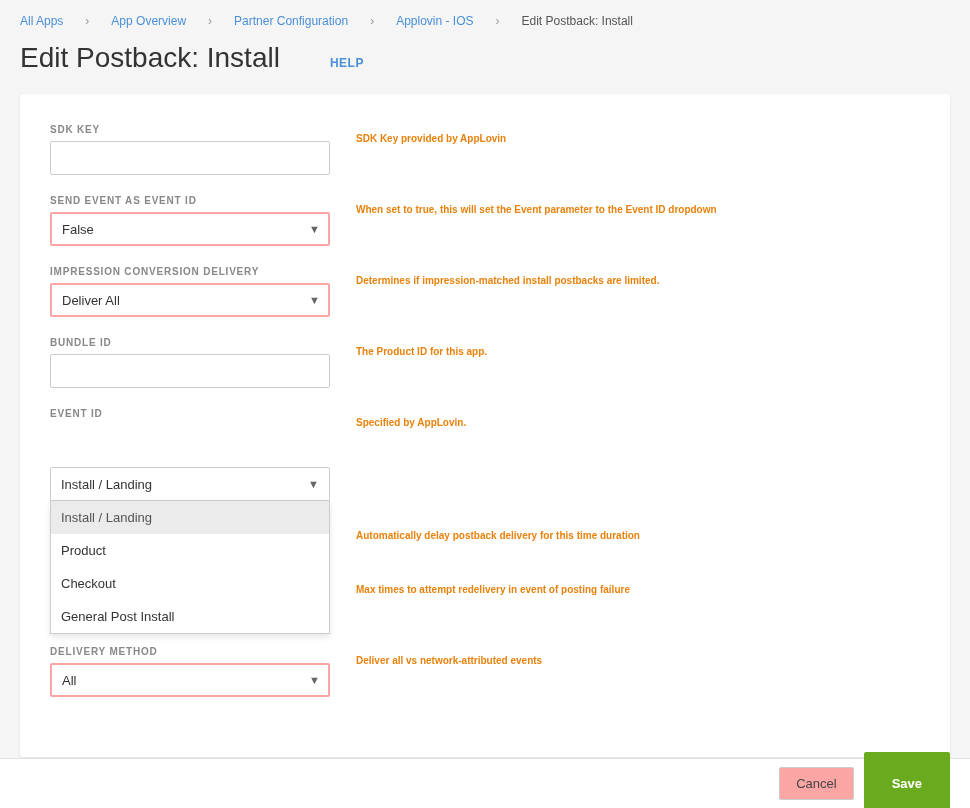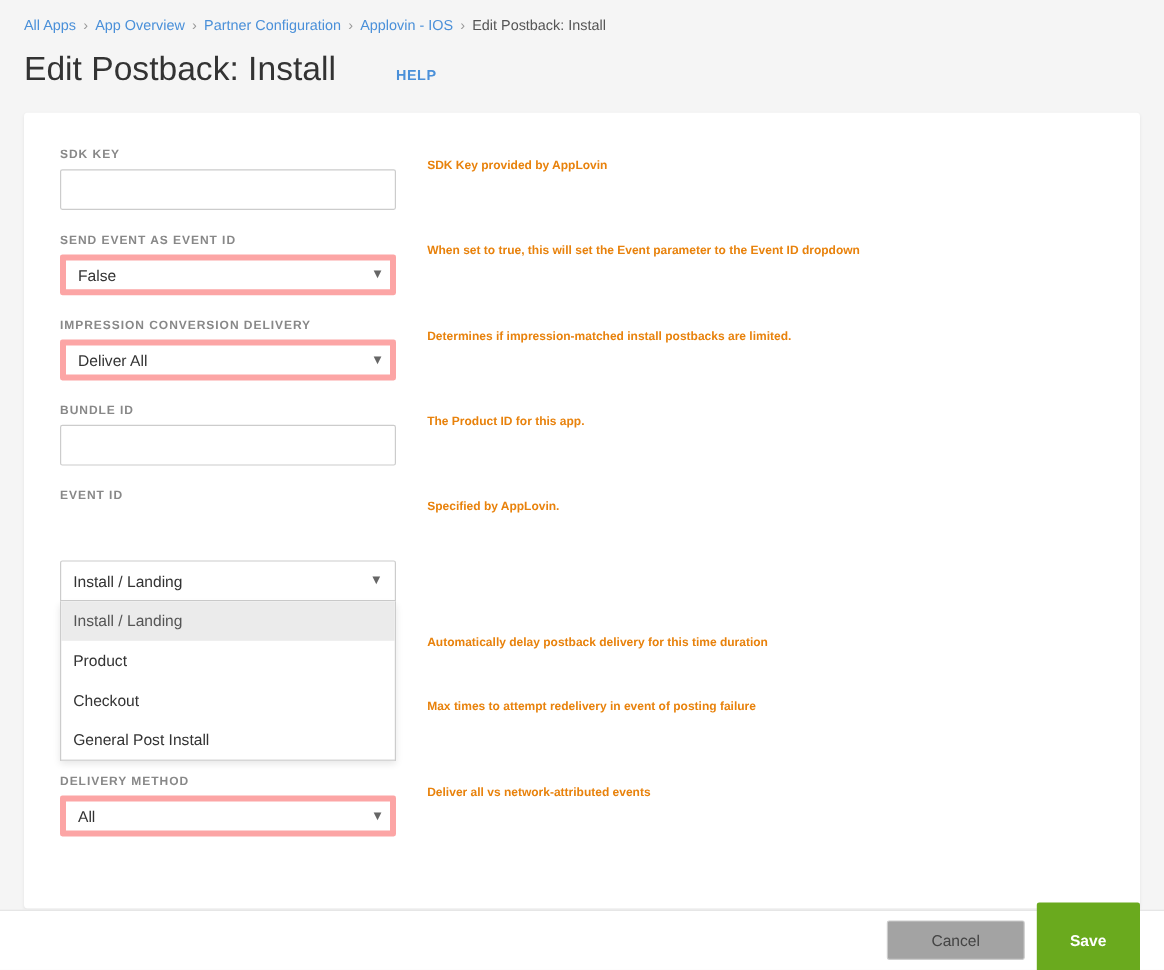--- a/index.html
+++ b/index.html
@@ -9,21 +9,21 @@
       background: #f5f5f5;
       color: #333;
     }
 
     .breadcrumb {
       padding: 14px 20px 8px 20px;
       font-size: 12px;
       color: #666;
       display: flex;
       align-items: center;
-      gap: 6px;
+      gap: 22px;
     }
     .breadcrumb a {
       color: #4a90d9;
       text-decoration: none;
     }
     .breadcrumb .sep {
       color: #999;
     }
     .breadcrumb .current {
       color: #555;
@@ -97,21 +97,21 @@
       outline: none;
     }
 
     .select-wrapper {
       position: relative;
       width: 100%;
     }
     .select-wrapper select {
       width: 100%;
       height: 34px;
-      border: 5px solid #fca5a5;
+      border: 2px solid #fca5a5;
       border-radius: 2px;
       padding: 0 30px 0 10px;
       font-size: 13px;
       color: #333;
       background: #fff;
       appearance: none;
       -webkit-appearance: none;
       outline: none;
       cursor: pointer;
     }
@@ -184,22 +184,22 @@
       border-top: 1px solid #e0e0e0;
       display: flex;
       align-items: center;
       justify-content: flex-end;
       padding: 0 20px;
       gap: 10px;
       z-index: 200;
     }
 
     .cancel-btn {
-      padding: 8px 36px;
-      background: #a3a3a3;
+      padding: 8px 16px;
+      background: #fca5a5;
       border: 1px solid #ccc;
       border-radius: 2px;
       font-size: 13px;
       color: #444;
       cursor: pointer;
     }
 
     .save-btn {
       padding: 24px 28px;
       background: #6aaa1e;

